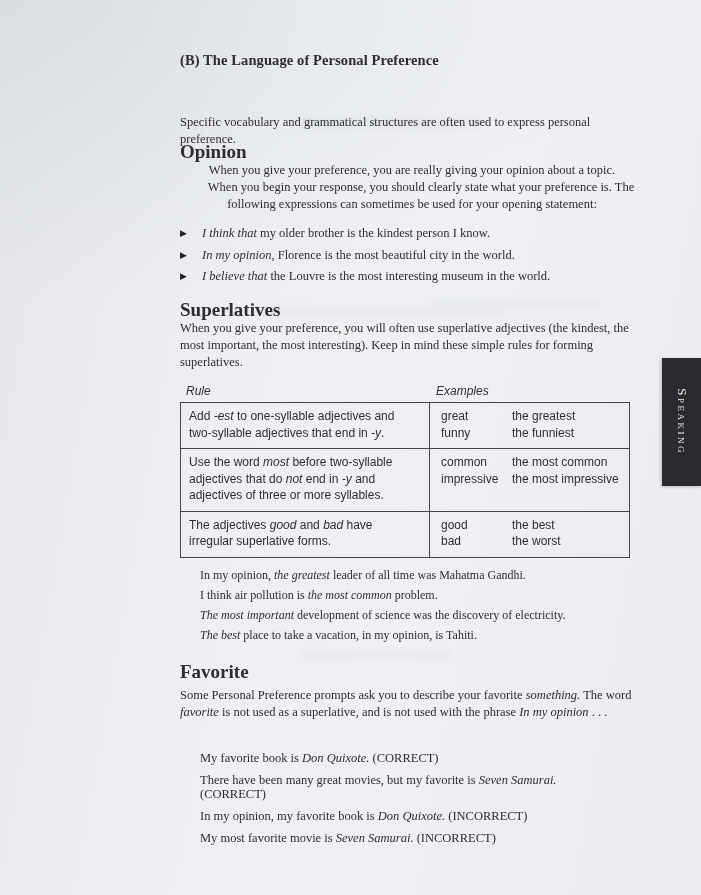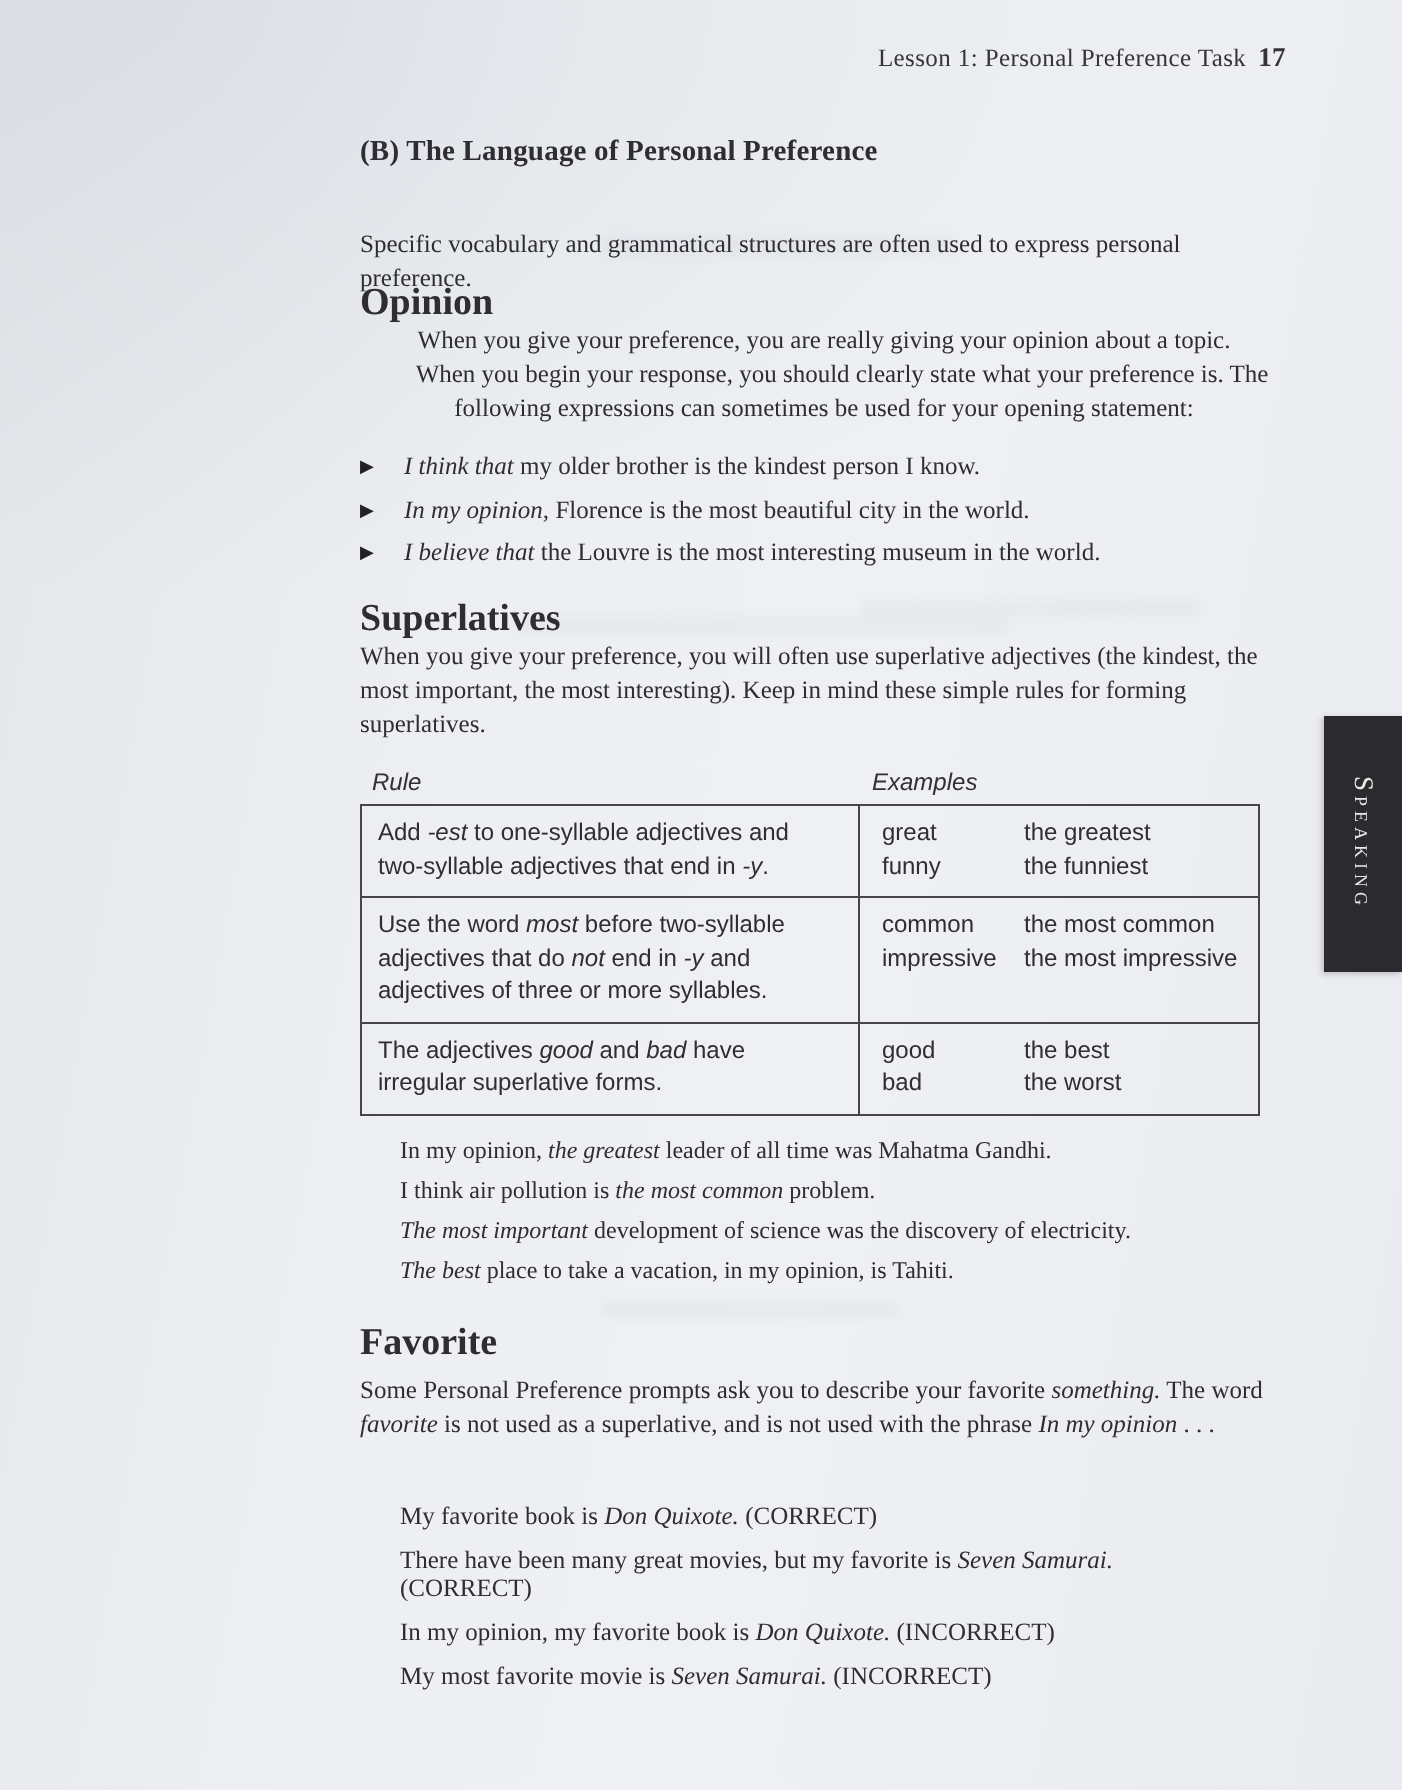--- a/index.html
+++ b/index.html
@@ -20,21 +20,21 @@
   .smudge {
     position: absolute; background: #6a7080; opacity: 0.05;
     filter: blur(3px); border-radius: 4px; pointer-events: none;
   }
   .hdr {
     position: absolute; top: 21px; right: 58px;
     font-size: 12.5px; letter-spacing: 0.2px; color: #34343a;
   }
   .hdr .pagenum { font-weight: bold; font-size: 13.5px; margin-left: 6px; }
   .abs { position: absolute; left: 180px; width: 464px; }
-  .sec-title { top: 68px; font-size: 14.5px; font-weight: bold; letter-spacing: 0.1px; }
+  .sec-title { top: 52px; font-size: 14.5px; font-weight: bold; letter-spacing: 0.1px; }
   .body-p { font-size: 12.5px; line-height: 17px; }
   #intro { top: 86px; margin-top: 28px; }
   .subhead { font-size: 19px; font-weight: bold; }
   #opinion-h { top: 141px; }
   #opinion-p { top: 162px; text-align: center; }
   #opinion-p .p2 { text-indent: 18px; }
   #bullets { top: 226px; list-style: none; }
   #bullets li { font-size: 12.5px; line-height: 15px; margin-bottom: 6.5px; display: flex; }
   .tri { flex: 0 0 22px; font-size: 9px; line-height: 15px; color: #222226; }
   #superlatives-h { top: 299px; }
@@ -81,23 +81,20 @@
 </head>
 <body>
 
 <div class="page">
 
   <div class="smudge" style="left:300px; top:118px; width:180px; height:10px;"></div>
   <div class="smudge" style="left:255px; top:308px; width:250px; height:9px;"></div>
   <div class="smudge" style="left:300px; top:650px; width:150px; height:9px;"></div>
   <div class="smudge" style="left:430px; top:300px; width:170px; height:8px;"></div>
 
-  <div class="hdr">
-    <span>Lesson 1: Personal Preference Task</span><span class="pagenum">17</span>
-  </div>
 
   <div class="abs sec-title">(B) The Language of Personal Preference</div>
 
   <div class="abs body-p" id="intro">Specific vocabulary and grammatical structures are often used to express personal preference.</div>
 
   <div class="abs subhead" id="opinion-h">Opinion</div>
   <div class="abs body-p" id="opinion-p">
     <p class="p1">When you give your preference, you are really giving your opinion about a topic.</p>
     <p class="p2">When you begin your response, you should clearly state what your preference is. The following expressions can sometimes be used for your opening statement:</p>
   </div>

